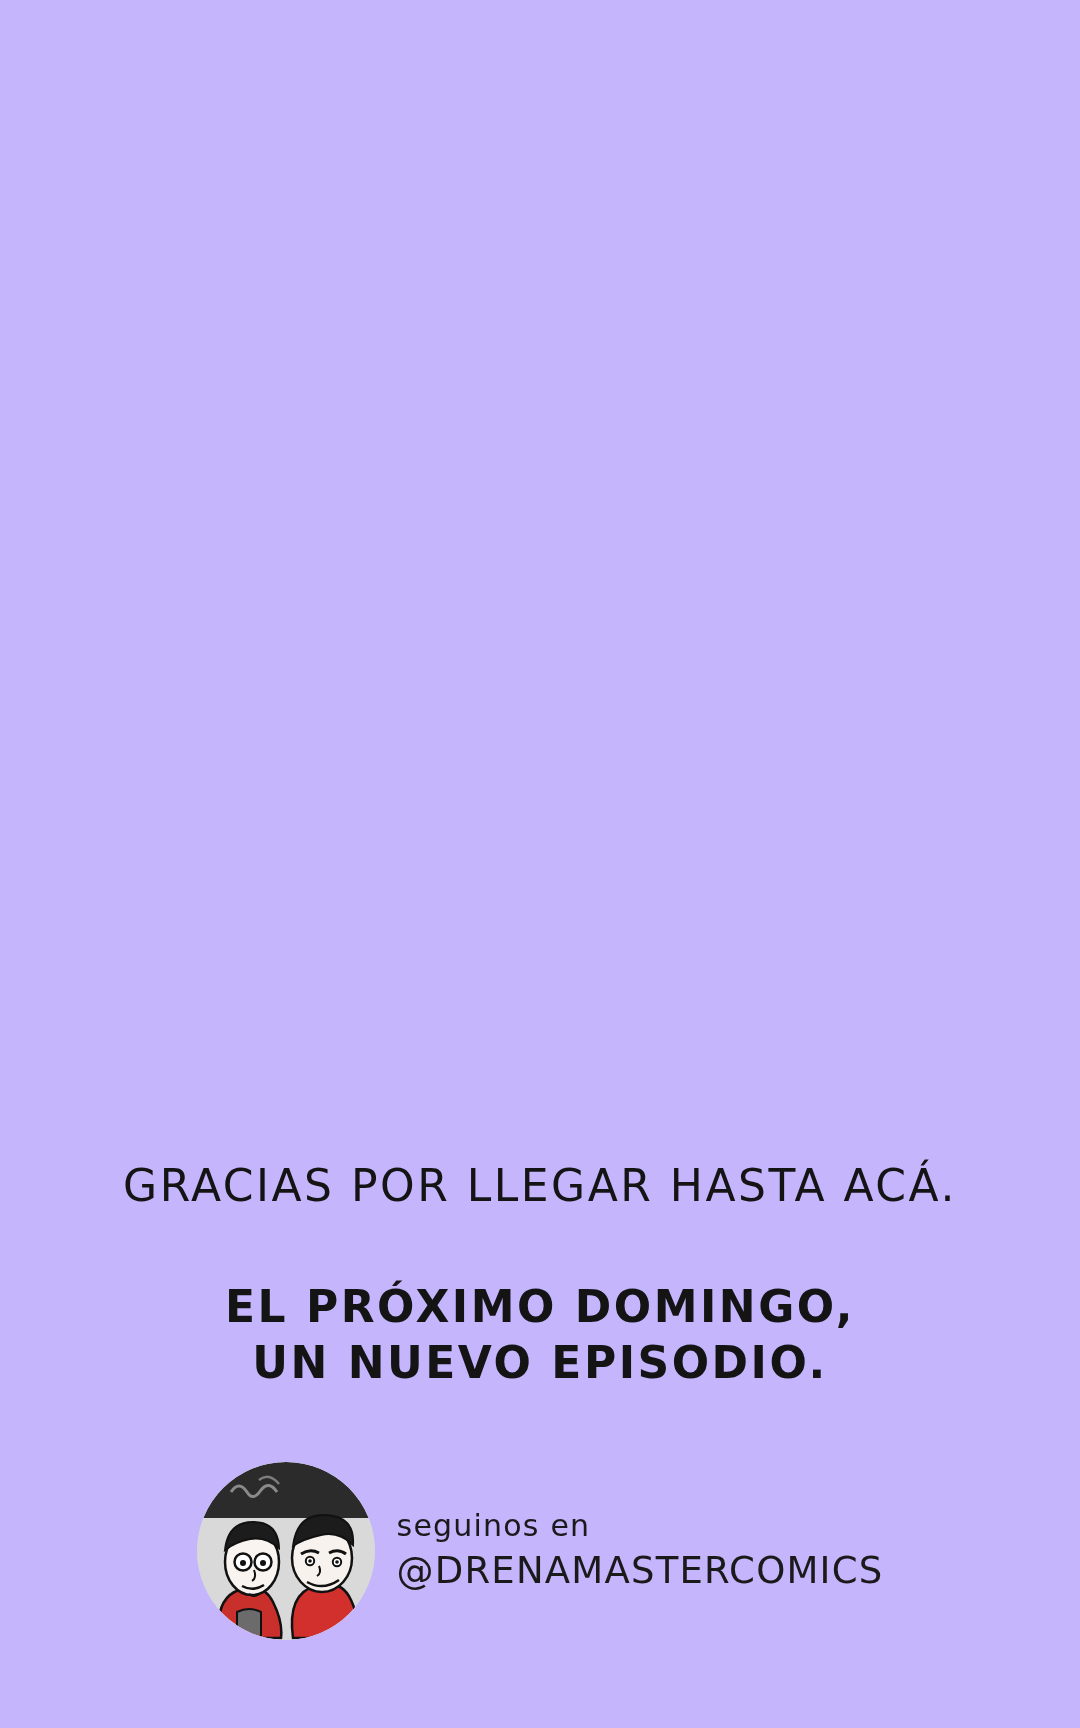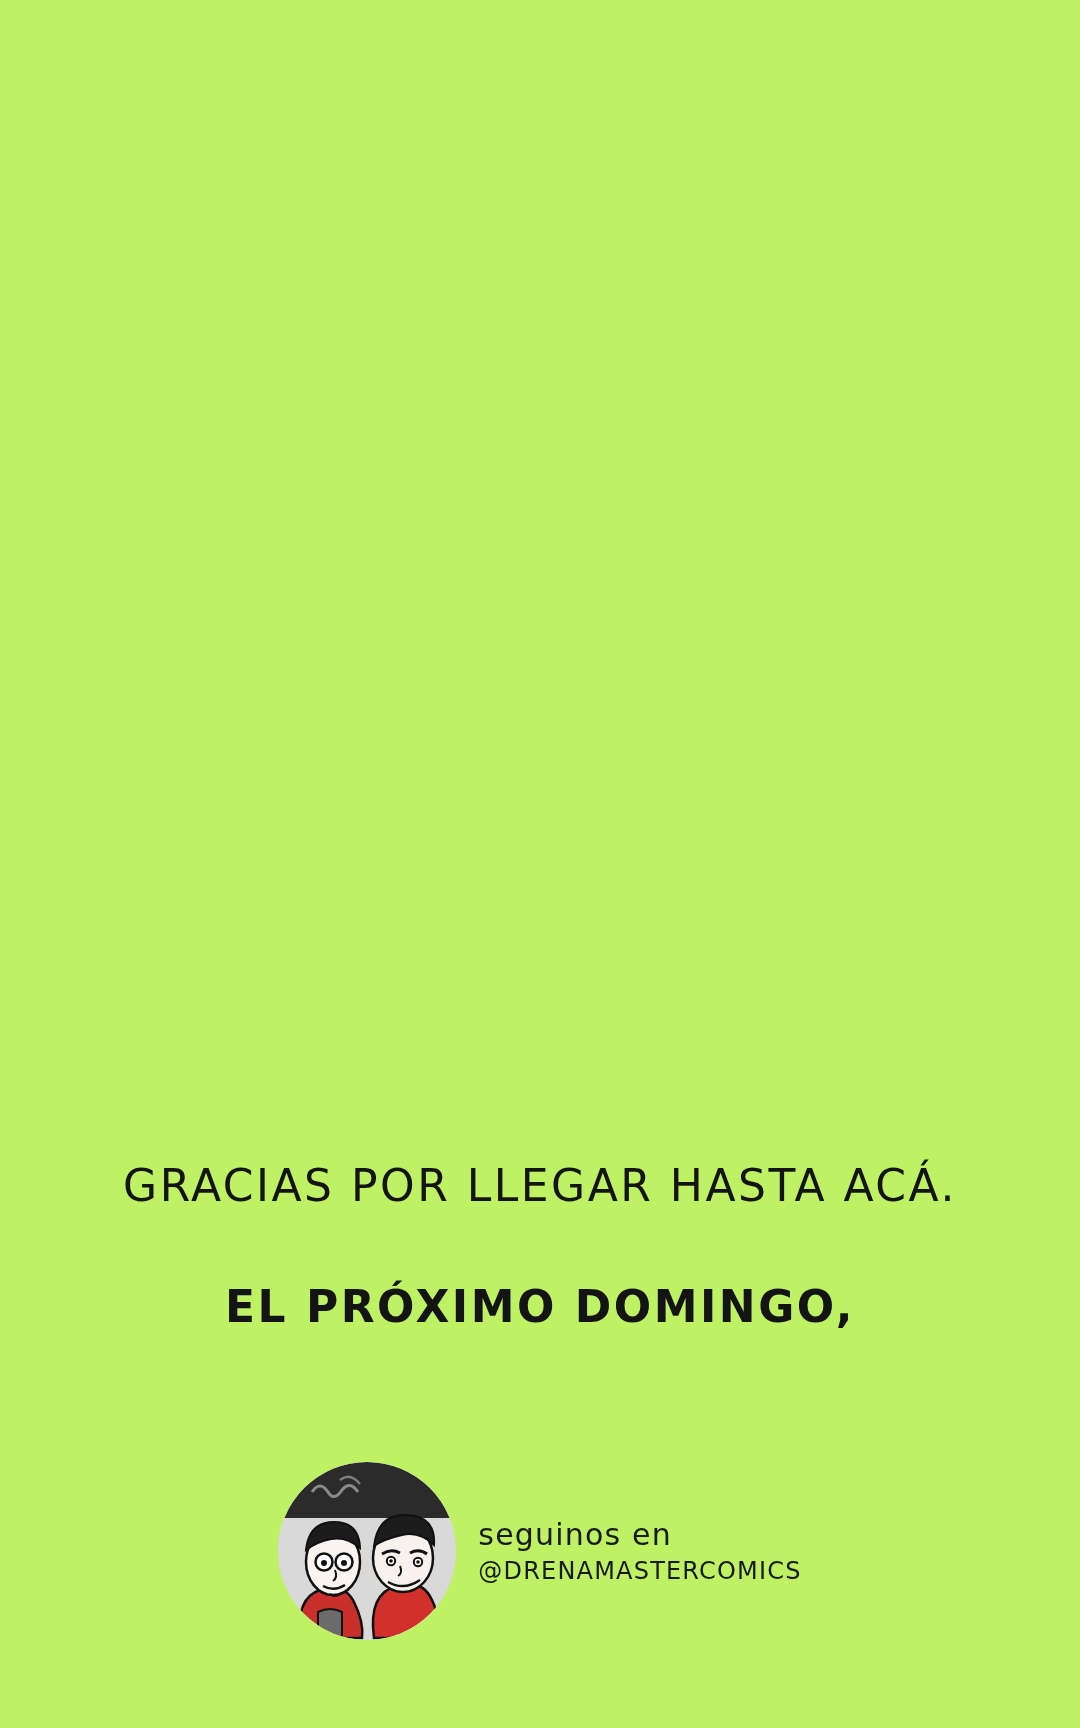--- a/index.html
+++ b/index.html
@@ -13,21 +13,21 @@
     height: 1728px;
     position: relative;
     overflow: hidden;
     font-family: "DejaVu Sans", sans-serif;
     color: #1a1a1a;
   }
 
   .page {
     position: absolute;
     inset: 0;
-    background: #bef264;
+    background: #c4b5fd;
   }
 
   
   .end-message {
     position: absolute;
     left: 0;
     right: 0;
     top: 1160px;
     text-align: center;
   }
@@ -94,34 +94,35 @@
 
   .follow-label {
     font-family: "DejaVu Sans", sans-serif;
     font-size: 30px;
     letter-spacing: 1.2px;
     color: #1a1a1a;
   }
 
   .follow-handle {
     font-family: "DejaVu Sans", sans-serif;
-    font-size: 24px;
+    font-size: 37px;
     letter-spacing: 1.2px;
     color: #1a1a1a;
   }
 </style>
 </head>
 <body>
 
 <div class="page">
 
   <div class="end-message">
     <div class="line-thanks">GRACIAS POR LLEGAR HASTA ACÁ.</div>
     <div class="line-gap"></div>
     <div class="line-next-1">EL PRÓXIMO DOMINGO,</div>
+    <div class="line-next-2">UN NUEVO EPISODIO.</div>
   </div>
 
   <div class="follow-row">
 
     <div class="avatar">
       <svg viewBox="0 0 178 178" xmlns="http://www.w3.org/2000/svg" aria-hidden="true">
         <defs>
           <clipPath id="circ">
               <circle cx="89" cy="89" r="89"></circle>
             </clipPath>

